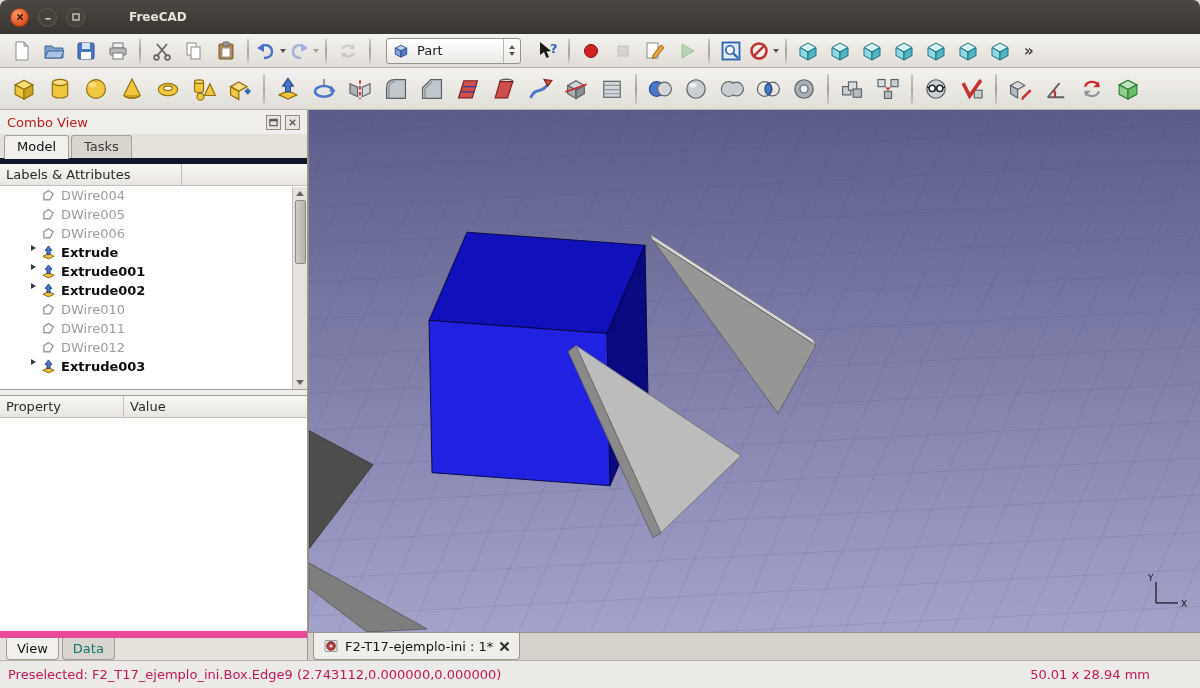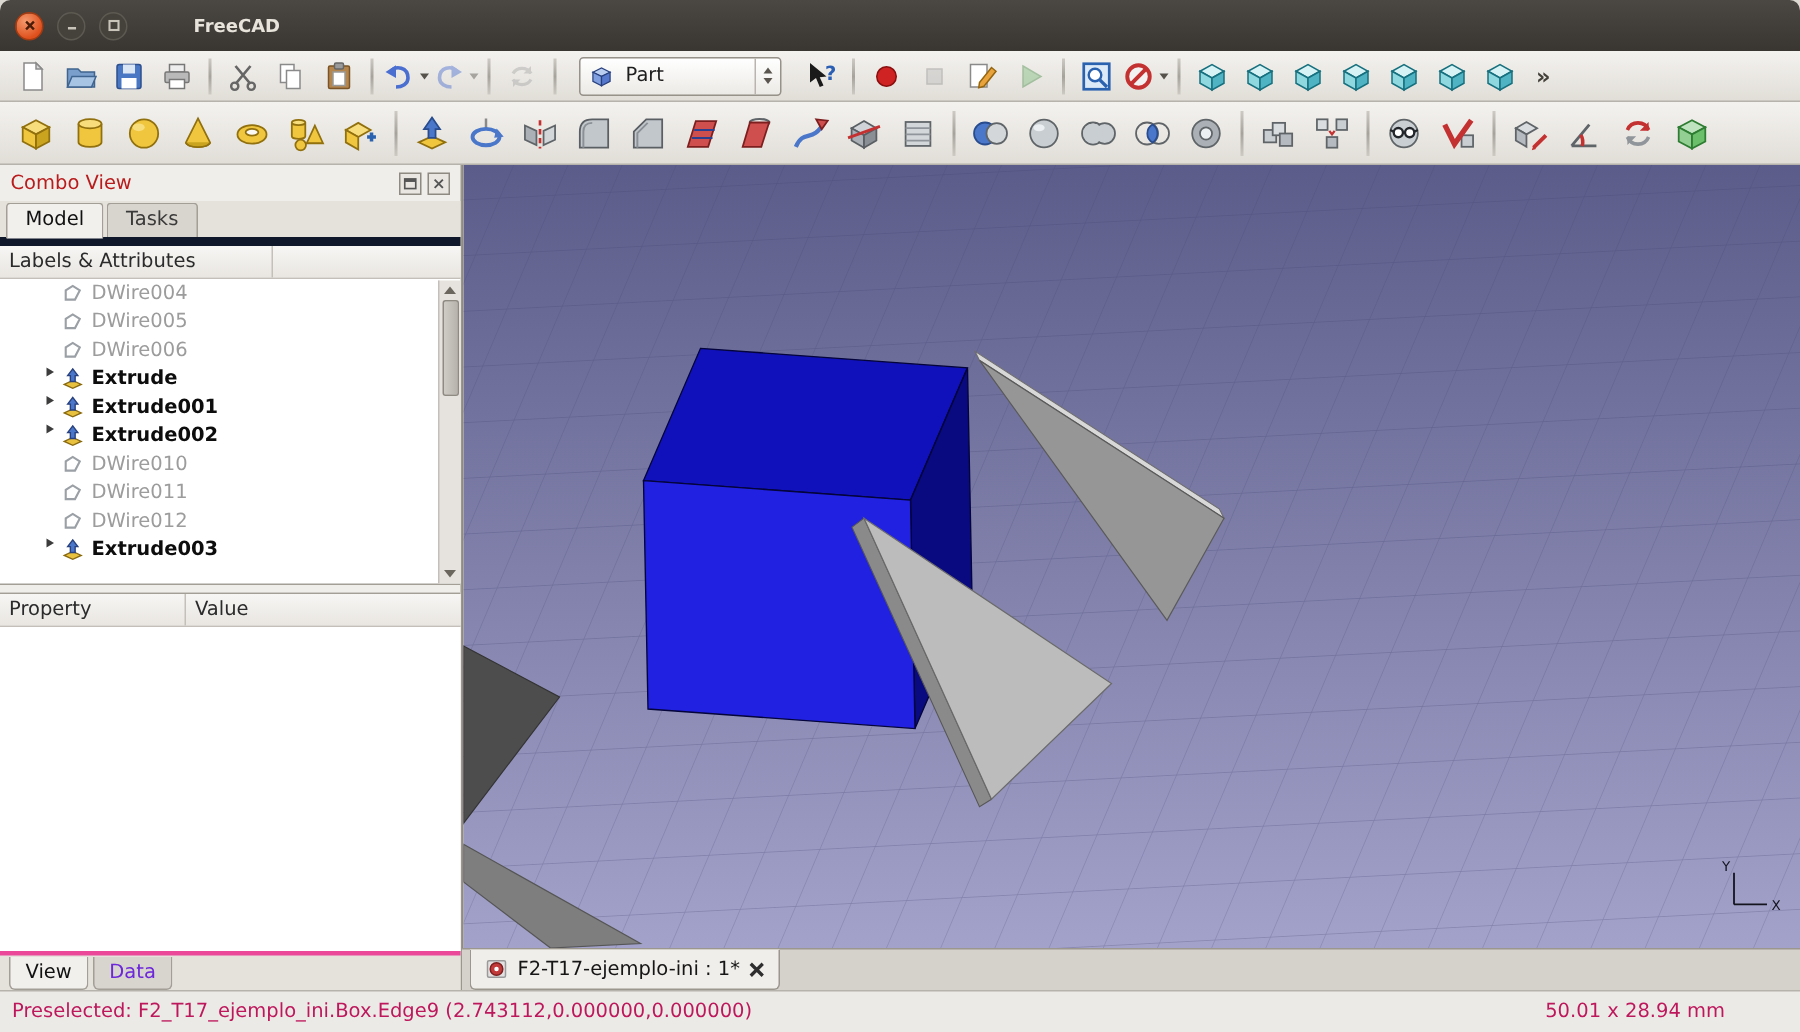--- a/index.html
+++ b/index.html
@@ -61,22 +61,22 @@
 .vs-arrow{width:0;height:0;margin:4px 0;border-left:4px solid transparent;border-right:4px solid transparent}
 .vs-arrow.up{border-bottom:5px solid #6b675f}
 .vs-arrow.down{border-top:5px solid #6b675f;margin-top:auto}
 .vs-handle{width:11px;height:64px;flex:0 0 64px;background:linear-gradient(90deg,#cfccc6,#b7b3ac);border:1px solid #8f8b83;border-radius:2px}
 .prop-wrap{flex:1;display:flex;flex-direction:column;background:#fff;margin-top:5px;border-top:1px solid #a39f97}
 .prop-header{flex:0 0 22px;display:flex;background:linear-gradient(#f7f6f4,#e9e6e1);border-bottom:1px solid #c4c0b9}
 .prop-header span{display:flex;align-items:center;padding:0 6px;border-right:1px solid #c4c0b9;color:#2b2b2b}
 .prop-header .c1{width:124px}
 .prop-header .c2{flex:1;border-right:none}
 .prop-body{flex:1;background:#fff}
-.cv-bottom-tabs{flex:0 0 26px;display:flex;align-items:flex-end;padding-left:6px;background:#e5e2dc;border-top:3px solid #ec4899}
-.cvb-tab{padding:3px 10px 3px;border:1px solid #a39f97;border-top:none;border-radius:0 0 4px 4px;margin-right:3px;background:#d8d4ce;color:#6d28d9}
+.cv-bottom-tabs{flex:0 0 26px;display:flex;align-items:flex-end;padding-left:6px;background:#e5e2dc;border-top:7px solid #ec4899}
+.cvb-tab{padding:3px 10px 3px;border:1px solid #a39f97;border-top:none;border-radius:0 0 4px 4px;margin-right:3px;background:#d8d4ce;color:#0f766e}
 .cvb-tab.active{background:#f2f0ed;color:#111}
 
 
 .viewport-col{flex:1;display:flex;flex-direction:column;min-width:0}
 .viewport{flex:1;position:relative;border-left:1px solid #8f8b84;min-height:0}
 .viewport svg{display:block;width:100%;height:100%}
 .mdi-bar{flex:0 0 28px;background:#d5d1cb;border-top:1px solid #9b978f;display:flex;align-items:stretch;padding-left:5px}
 .mdi-tab{display:flex;align-items:center;gap:6px;padding:0 9px;background:#f0eeea;border:1px solid #9b978f;border-top:none;border-radius:0 0 4px 4px}
 .mdi-tab .dicon svg{width:16px;height:16px;display:block}
 .mdi-label{color:#161616}

